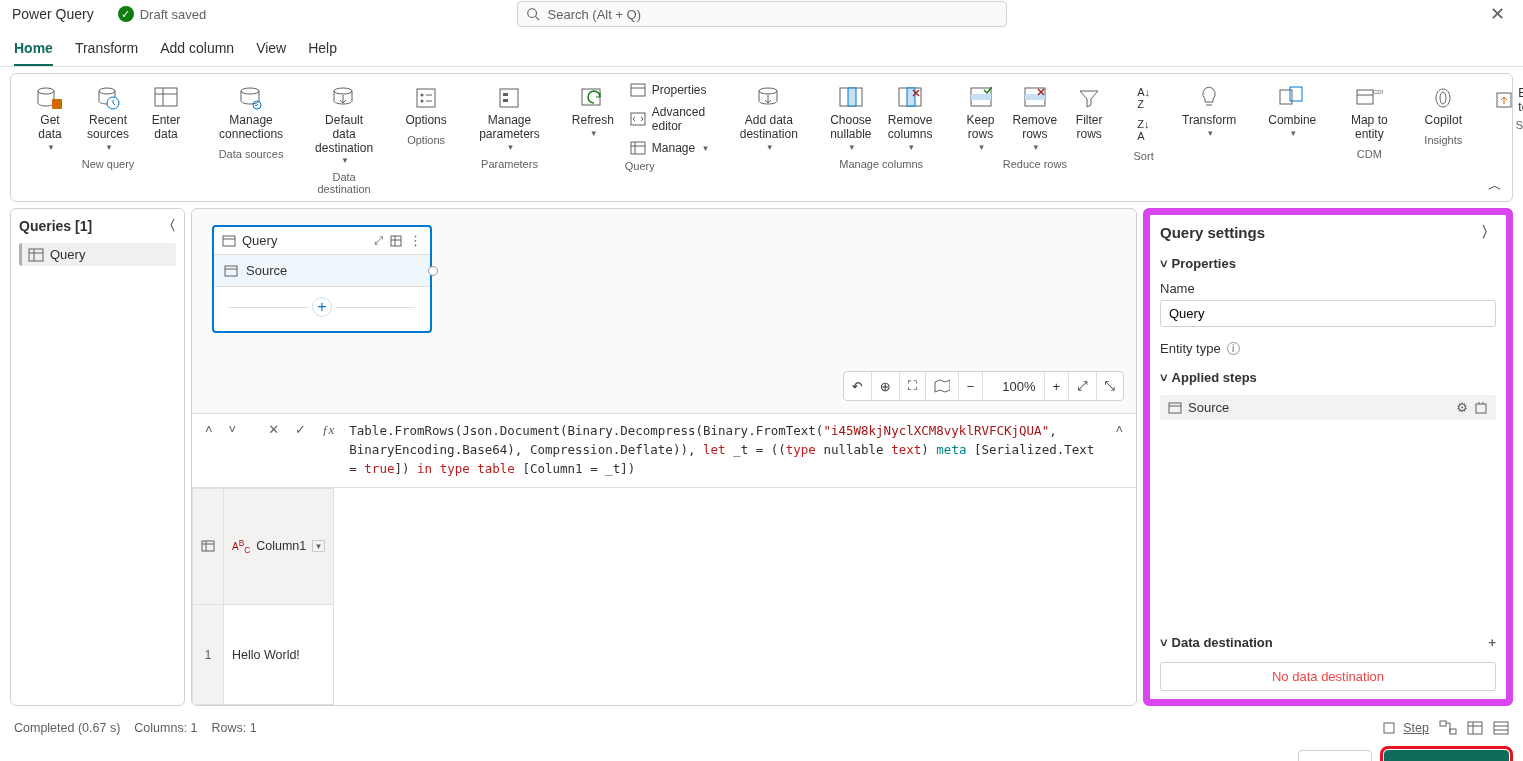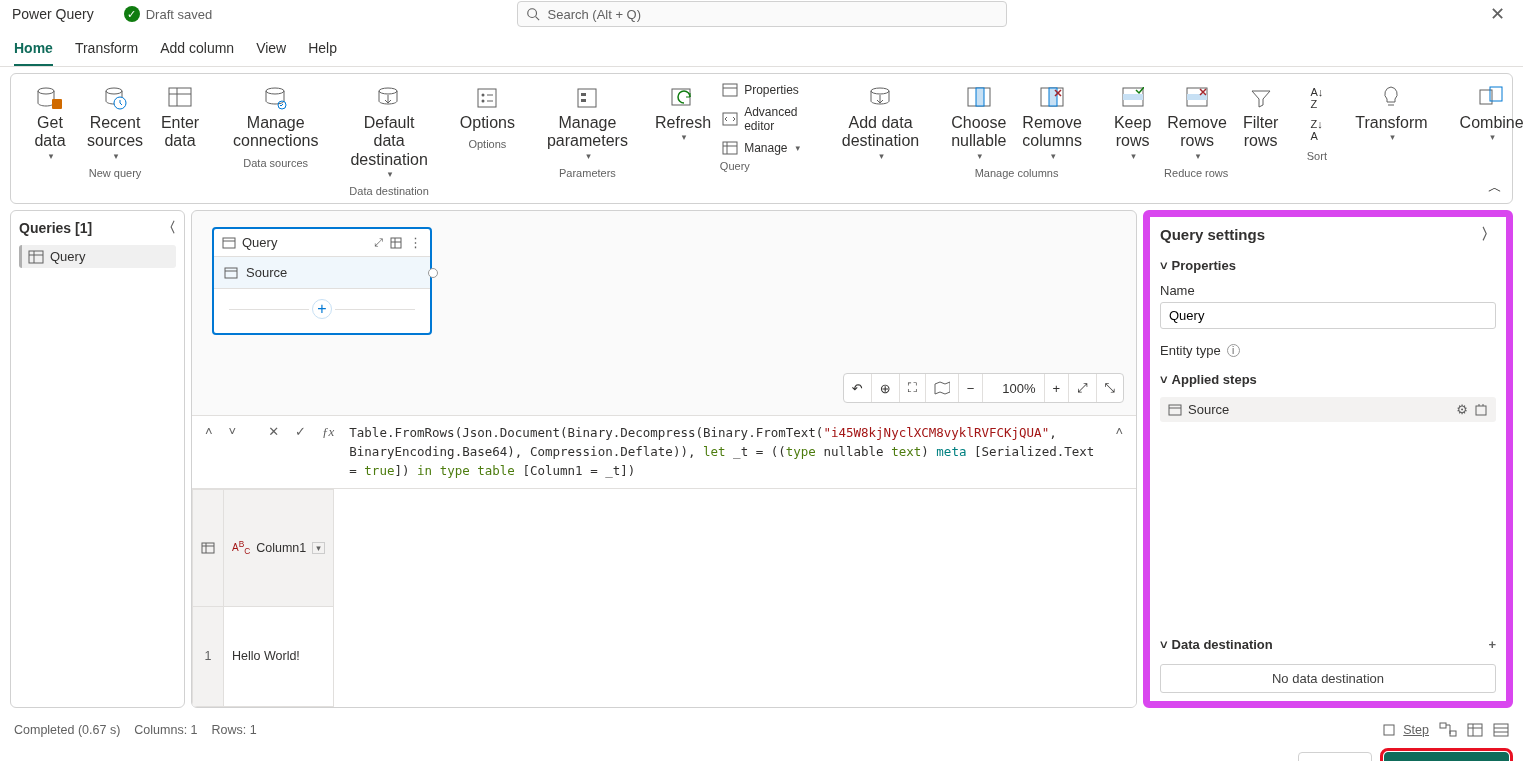--- a/index.html
+++ b/index.html
@@ -1,38 +1,38 @@
 <!DOCTYPE html>
 <html><head>
 <meta charset="utf-8">
 <style>
 * { box-sizing: border-box; margin: 0; padding: 0; }
 body { font-family: "Segoe UI", Arial, sans-serif; font-size: 13px; color: #323130; background: #fff; width:1523px; height:761px; overflow:hidden; }
 
 
 .topbar { display:flex; align-items:center; height:28px; padding:4px 12px; border-bottom:0px solid #edebe9; }
-.app-title { font-size:14px; margin-right:30px; color:#323130; }
+.app-title { font-size:14px; margin-right:24px; color:#323130; }
 .save-indicator { display:flex; align-items:center; gap:6px; color:#616161; font-size:13px; }
 .save-check { width:16px; height:16px; border-radius:50%; background:#107c10; display:flex; align-items:center; justify-content:center; color:#fff; font-size:11px; }
 .searchbox { margin-left:auto; margin-right:auto; position:absolute; left:50%; transform:translateX(-50%); width:490px; height:26px; background:#fafafa; border:1px solid #d1d1d1; border-radius:4px; display:flex; align-items:center; padding:0 8px; color:#616161; gap:8px; }
 .close-x { margin-left:auto; font-size:18px; color:#616161; cursor:pointer; padding:2px 6px; }
 
 
 .tabs { display:flex; gap:22px; padding:8px 14px 0; border-bottom:1px solid #e1dfdd; }
 .tab { padding:4px 0 8px; font-size:14px; color:#323130; cursor:pointer; }
 .tab.active { color:#0f6b5a; border-bottom:2px solid #0f6b5a; font-weight:600; }
 
 
 .ribbon { display:flex; align-items:stretch; border:1px solid #d1d1d1; border-radius:6px; margin:6px 10px; padding:4px 6px; position:relative; }
 .ribbon-group { display:flex; flex-direction:column; align-items:center; padding:2px 6px; }
 .ribbon-group-items { display:flex; gap:4px; align-items:flex-start; }
 .ribbon-group-label { font-size:11px; color:#616161; margin-top:2px; text-align:center; }
 .rbtn { display:flex; flex-direction:column; align-items:center; justify-content:flex-start; padding:4px 6px; cursor:pointer; border-radius:4px; min-width:54px; }
 .rbtn .icon { width:32px; height:28px; display:flex; align-items:center; justify-content:center; }
-.rbtn .lbl { font-size:16px; text-align:center; line-height:1.15; margin-top:2px; white-space:pre-line; }
+.rbtn .lbl { font-size:12px; text-align:center; line-height:1.15; margin-top:2px; white-space:pre-line; }
 .rbtn-sm { display:flex; align-items:center; gap:6px; padding:3px 6px; cursor:pointer; border-radius:4px; font-size:12px; }
 .divider { width:1px; background:#e1dfdd; margin:2px 4px; }
 .chev { font-size:9px; color:#616161; margin-left:2px; }
 .ribbon-collapse { position:absolute; right:10px; bottom:6px; cursor:pointer; font-size:14px; }
 
 
 .main { display:flex; margin:0 10px 10px; height:498px; }
 .left-pane { width:175px; border:1px solid #d1d1d1; border-radius:6px; padding:8px; margin-right:6px; }
 .left-header { display:flex; align-items:center; justify-content:space-between; font-weight:600; font-size:14px; margin-bottom:8px; }
 .q-item { display:flex; align-items:center; gap:6px; padding:4px 6px; border-radius:3px; }
@@ -53,40 +53,40 @@
 .view-toolbar { position:absolute; right:12px; bottom:12px; display:flex; background:#fff; border:1px solid #d1d1d1; border-radius:4px; overflow:hidden; }
 .vtb-btn { padding:6px 8px; cursor:pointer; border-right:1px solid #e1dfdd; font-size:13px; display:flex; align-items:center; }
 .vtb-btn:last-child { border-right:none; }
 .zoom { padding:6px 8px;margin-left:11px; }
 
 .formula-bar { display:flex; align-items:flex-start; padding:6px 8px; background:#fff; border-bottom:1px solid #e1dfdd; gap:6px; }
 .fb-btn { padding:2px 5px; cursor:pointer; color:#616161; font-size:13px; }
 .fb-fx { font-style:italic; font-family:"Segoe UI", serif; }
 .formula-text { flex:1; font-family:Consolas, monospace; font-size:12.5px; line-height:1.5; padding:2px 4px; white-space:pre-wrap; }
 .kw-str { color:#a31515; }
-.kw-blue { color:#4d7c0f; }
+.kw-blue { color:#b91c1c; }
 .kw-teal { color:#008080; }
 
 .grid-area { flex:1; background:#fff; display:flex; }
 .grid-table { border-collapse:collapse; }
 .grid-table th, .grid-table td { border:1px solid #e1dfdd; padding:3px 8px; font-size:12.5px; text-align:left; }
 .grid-table th { background:#f3f2f1; font-weight:400; }
 .row-hdr { background:#f3f2f1; color:#616161; width:28px; text-align:center !important; }
 .col-hdr { display:flex; align-items:center; gap:6px; }
 .abc-badge { font-size:10px; color:#a31515; }
 .dd-caret { margin-left:auto; color:#616161; border:1px solid #ccc; padding:0 3px; font-size:9px; }
 
 .right-pane { width:370px; border:7px solid #d946ef; border-radius:6px; margin-left:6px; padding:8px 10px; display:flex; flex-direction:column; }
 .rp-title { font-size:15px; font-weight:600; display:flex; align-items:center; justify-content:space-between; margin-bottom:8px; }
 .section-hdr { display:flex; align-items:center; gap:4px; font-weight:600; margin:6px 0; font-size:13px; cursor:pointer; }
 .name-input { width:100%; border:1px solid #d1d1d1; border-radius:3px; padding:5px 8px; font-size:13px; }
 .entity-row { margin-top:10px; font-size:13px; color:#323130; display:flex; align-items:center; gap:6px; }
 .step-item { display:flex; align-items:center; gap:6px; padding:5px 8px; background:#f3f2f1; border-radius:3px; margin-top:4px; }
 .step-item .spacer { flex:1; }
-.dest-box { border:1px solid #d1d1d1; border-radius:3px; padding:6px; text-align:center; color:#404040; margin-top:6px; }
+.dest-box { border:1px solid #d1d1d1; border-radius:3px; padding:6px; text-align:center; color:#ef4444; margin-top:6px; }
 
 
 .status-bar { display:flex; align-items:center; padding:4px 14px; font-size:12.5px; color:#616161; gap:14px; }
 .status-right-icons { margin-left:auto; display:flex; gap:10px; align-items:center; }
 .footer { display:flex; justify-content:flex-end; gap:12px; padding:10px 14px; }
 .btn { padding:8px 20px; border:1px solid #d1d1d1; border-radius:4px; background:#fff; cursor:pointer; font-size:14px; }
 .btn-primary { background:#0f6b5a; color:#fff; border-color:#0f6b5a; }
 .btn-highlight { outline:3px solid #e81123; outline-offset:1px; }
 
 svg { display:block; }

